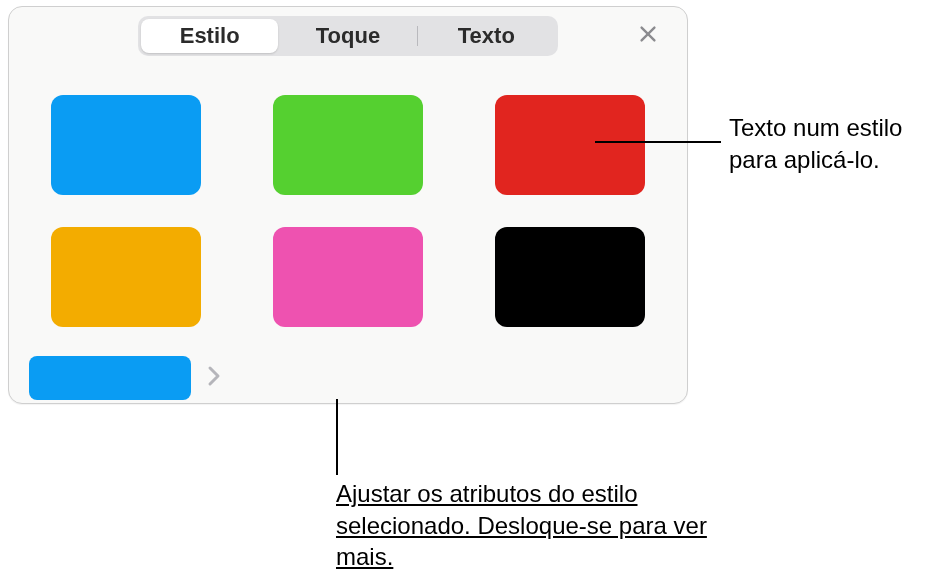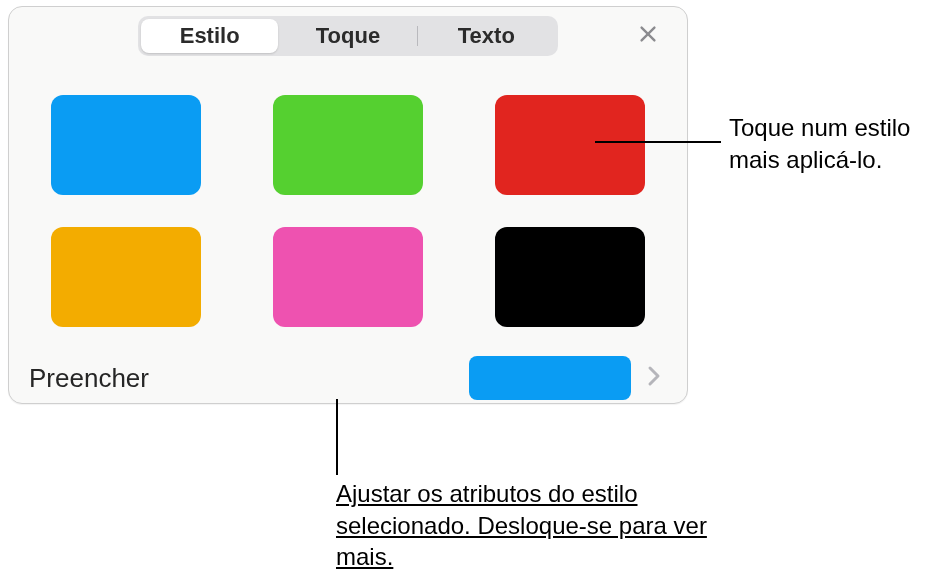--- a/index.html
+++ b/index.html
@@ -166,31 +166,30 @@
   <div class="swatch-grid">
     <div class="swatch" style="background:#0a9cf3"></div>
     <div class="swatch" style="background:#55d030"></div>
     <div class="swatch" style="background:#e1251f"></div>
     <div class="swatch" style="background:#f3ac00"></div>
     <div class="swatch" style="background:#ee52b0"></div>
     <div class="swatch" style="background:#000000"></div>
   </div>
 
   <div class="fill-row">
-    <div class="fill-label">Preencher</div>
     <div class="fill-right">
       <div class="fill-swatch" style="background:#0a9cf3"></div>
       <div class="chevron">
         <span>
           <svg viewBox="0 0 14 22" fill="none" stroke="currentColor" stroke-width="3" stroke-linecap="round" stroke-linejoin="round">
             <polyline points="3,3 11,11 3,19"></polyline>
           </svg>
         </span>
       </div>
     </div>
   </div>
 </div>
 
 <div class="callout-line" style="left:595px; top:141px; width:126px; height:1.5px;"></div>
-<div class="callout-text" style="left:729px; top:112px; width:220px;">Toque num estilo mais aplicá-lo.</div>
+<div class="callout-text" style="left:729px; top:112px; width:220px;">Texto num estilo para aplicá-lo.</div>
 
 <div class="callout-line" style="left:336px; top:399px; width:1.5px; height:76px;"></div>
 <div class="callout-text" style="left:336px; top:478px; width:390px;text-decoration:underline;">Ajustar os atributos do estilo selecionado. Desloque-se para ver mais.</div>
 
 </body></html>

